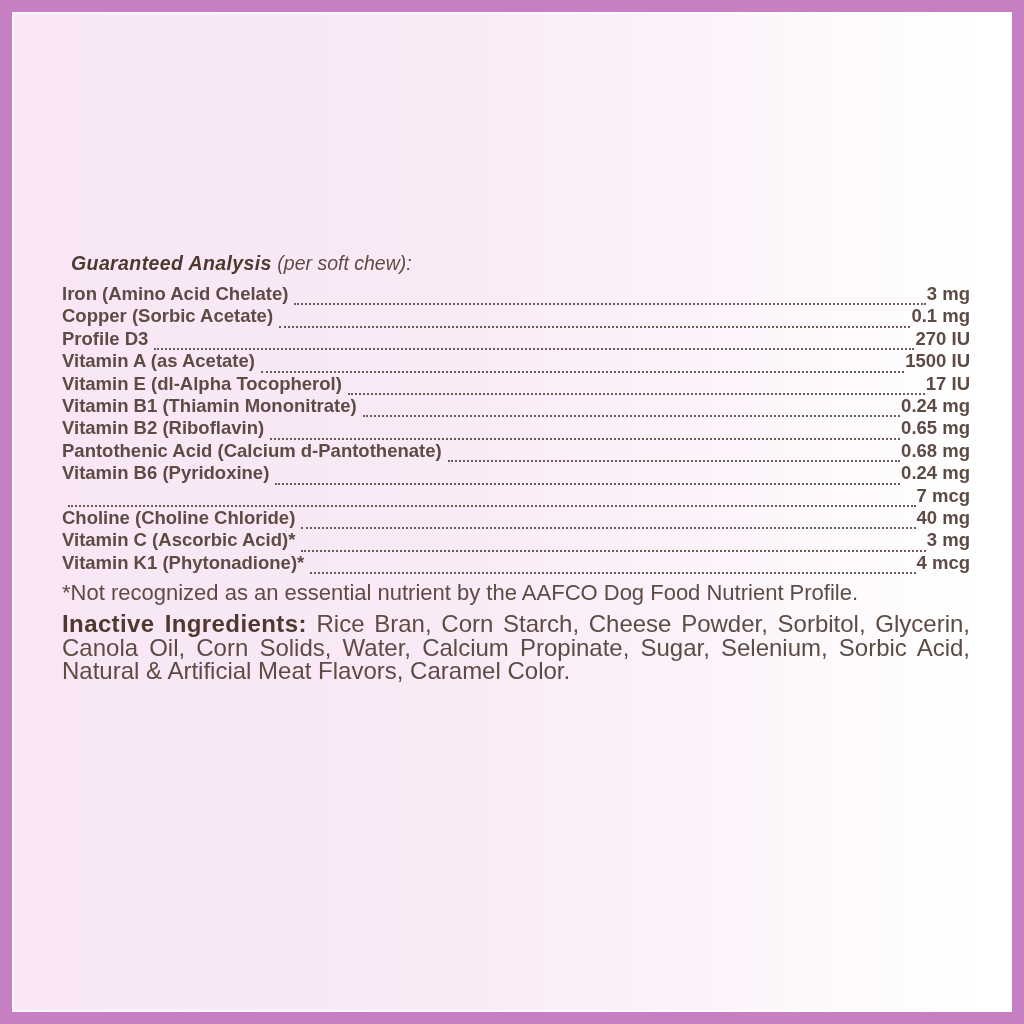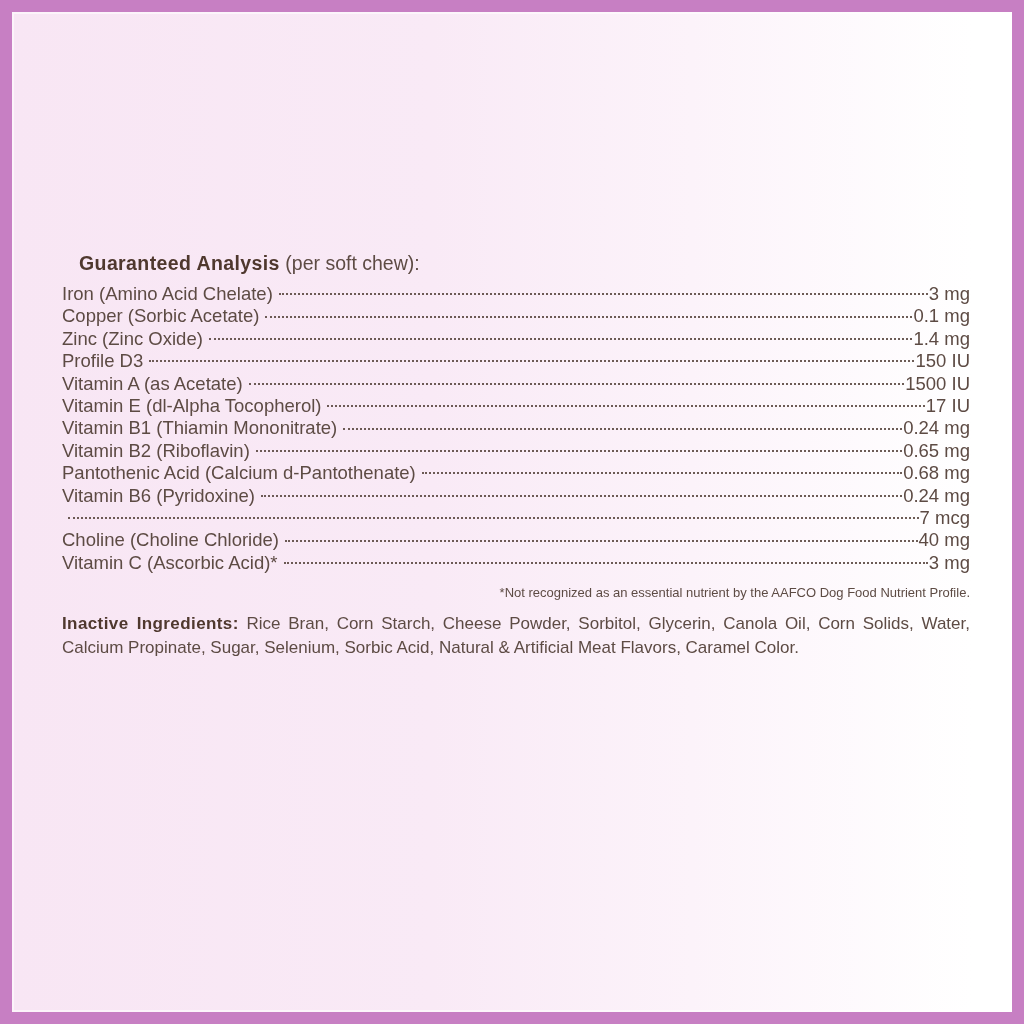--- a/index.html
+++ b/index.html
@@ -33,60 +33,61 @@
   }
   .label-content {
     box-sizing: border-box;
     width: 100%;
     height: 100%;
     padding: 239px 42px 0 50px;
   }
   .analysis-title {
     font-size: 19.5px;
     line-height: 24px;
-    margin: 0 0 8px 17px;
+    margin: 0 0 8px 9px;
     color: var(--text);
+    font-style: italic;
   }
   .analysis-title .title-bold {
     font-weight: 700;
     letter-spacing: 0.4px;
     color: var(--heading);
   }
   .analysis-rows {
     width: 100%;
   }
   .nutrient-row {
     display: flex;
-    align-items: center;
+    align-items: flex-end;
     font-size: 18.5px;
     line-height: 22.4px;
     white-space: nowrap;
+    font-weight: bold;
   }
   .nutrient-name {
     flex: 0 0 auto;
   }
   .dot-leader {
     flex: 1 1 auto;
     min-width: 12px;
     margin: 0 1px 0 6px;
     border-bottom: 2px dotted var(--text);
     opacity: 0.9;
   }
   .nutrient-value {
     flex: 0 0 auto;
   }
   .footnote {
     margin: 7px 0 0 0;
-    font-size: 13px;
+    font-size: 22px;
     line-height: 23px;
-    text-align: right;
   }
   .inactive-paragraph {
     margin: 8px 0 0 0;
-    font-size: 17px;
+    font-size: 24px;
     line-height: 23.5px;
     text-align: justify;
   }
   .inactive-heading {
     font-weight: 700;
     letter-spacing: 0.4px;
     color: var(--heading);
   }
 </style>
 </head>
@@ -104,30 +105,25 @@
     <span class="nutrient-value">3 mg</span>
   </div>
 
   <div class="nutrient-row">
     <span class="nutrient-name">Copper (Sorbic Acetate)</span>
     <span class="dot-leader"></span>
     <span class="nutrient-value">0.1 mg</span>
   </div>
 
 
-  <div class="nutrient-row">
-    <span class="nutrient-name">Zinc (Zinc Oxide)</span>
-    <span class="dot-leader"></span>
-    <span class="nutrient-value">1.4 mg</span>
-  </div>
 
   <div class="nutrient-row">
     <span class="nutrient-name">Profile D3</span>
     <span class="dot-leader"></span>
-    <span class="nutrient-value">150 IU</span>
+    <span class="nutrient-value">270 IU</span>
   </div>
 
   <div class="nutrient-row">
     <span class="nutrient-name">Vitamin A (as Acetate)</span>
     <span class="dot-leader"></span>
     <span class="nutrient-value">1500 IU</span>
   </div>
 
   <div class="nutrient-row">
     <span class="nutrient-name">Vitamin E (dl-Alpha Tocopherol)</span>
@@ -172,20 +168,25 @@
     <span class="nutrient-value">40 mg</span>
   </div>
 
 
   <div class="nutrient-row">
     <span class="nutrient-name">Vitamin C (Ascorbic Acid)*</span>
     <span class="dot-leader"></span>
     <span class="nutrient-value">3 mg</span>
   </div>
 
+  <div class="nutrient-row">
+    <span class="nutrient-name">Vitamin K1 (Phytonadione)*</span>
+    <span class="dot-leader"></span>
+    <span class="nutrient-value">4 mcg</span>
+  </div>
 </div>
 
     <p class="footnote">*Not recognized as an essential nutrient by the AAFCO Dog Food Nutrient Profile.</p>
 
     <p class="inactive-paragraph"><span class="inactive-heading">Inactive Ingredients:</span><span> </span><span>Rice Bran, Corn Starch, Cheese Powder, Sorbitol, Glycerin, Canola Oil, Corn Solids, Water, Calcium Propinate, Sugar, Selenium, Sorbic Acid, Natural &amp; Artificial Meat Flavors, Caramel Color.</span></p>
 
   </div>
 </div>
 
 </body></html>

